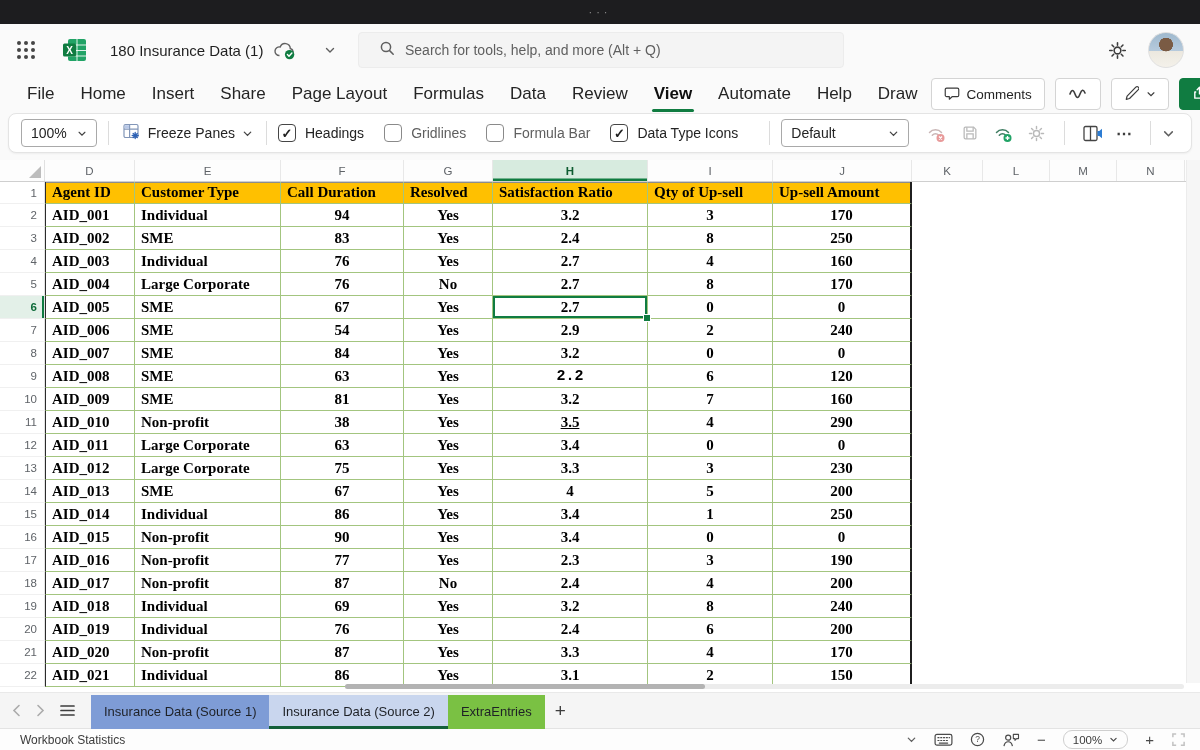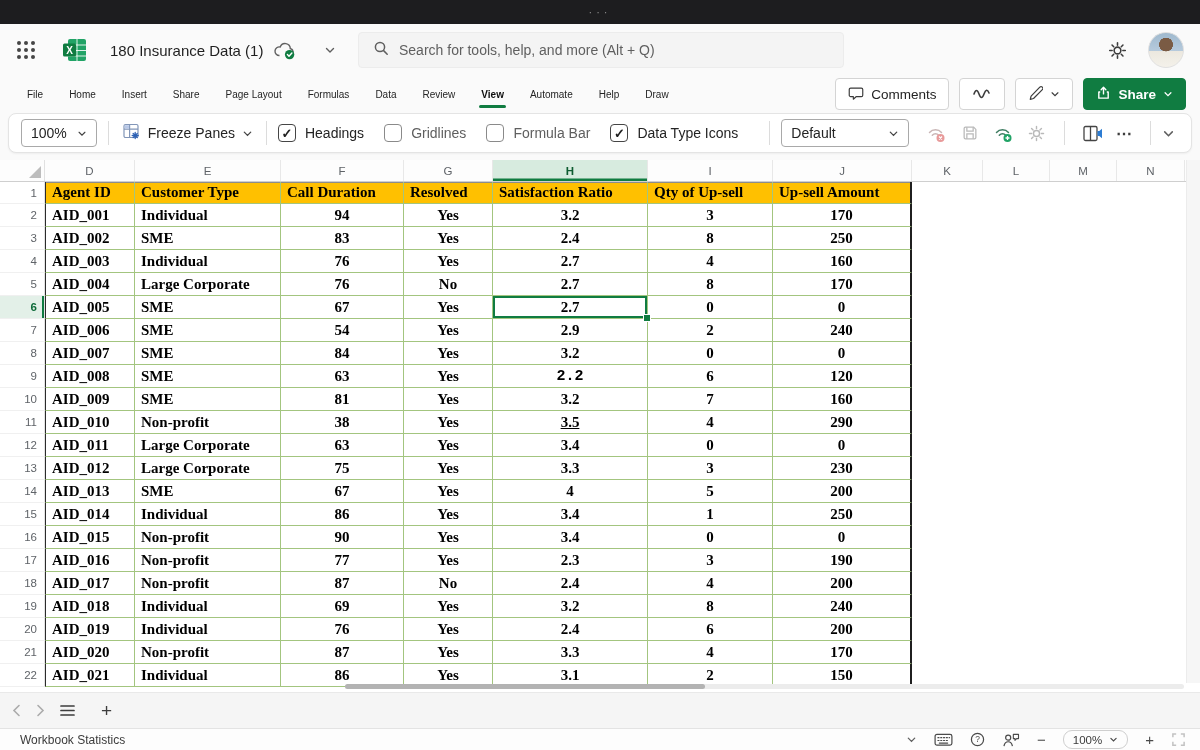--- a/index.html
+++ b/index.html
@@ -10,32 +10,32 @@
   
   .browser-bar{height:24px;background:#1d1d1f;display:flex;align-items:center;justify-content:center}
   .browser-dots{color:#8d8d8d;font-size:11px;letter-spacing:4px;line-height:1}
 
   
   .app-header{height:52px;background:#fafafa;display:flex;align-items:center;padding:0 16px;position:relative}
   .icon-btn{display:flex;align-items:center;justify-content:center;cursor:pointer;background:none;border:none}
   .doc-block{display:flex;align-items:center;gap:10px;margin-left:26px}
   .doc-title{font-size:15px;color:#1f1f1f;margin-left:12px;white-space:nowrap}
   .title-chevron{margin-left:18px}
-  .search-box{position:absolute;left:358px;top:8px;width:486px;height:36px;background:#f4f4f4;border:1px solid #ececec;border-radius:4px;display:flex;align-items:center;padding:0 14px;gap:10px}
+  .search-box{position:absolute;left:358px;top:8px;width:486px;height:36px;background:#f4f4f4;border:1px solid #ececec;border-radius:4px;display:flex;align-items:center;padding:0 20px;gap:10px}
   .search-box input{flex:1;border:none;background:transparent;outline:none;font-size:14px;color:#1f1f1f;font-family:"Liberation Sans",sans-serif}
   .search-box input::placeholder{color:#5f5f5f}
   .header-right{margin-left:auto;display:flex;align-items:center;gap:20px}
   .avatar{width:36px;height:36px;border-radius:50%;border:1px solid #e0e0e0;background:
     radial-gradient(circle at 50% 34%, #7a5b44 0 24%, rgba(0,0,0,0) 25%),
     linear-gradient(180deg,#9fb9ce 0%,#b6cadc 52%,#ece8df 53%,#f4f1ea 100%)}
 
   
   .menubar{height:36px;background:#fafafa;display:flex;align-items:center;padding:0 14px}
   #menu-items{display:flex}
-  .menu-item{padding:7px 13px;font-size:10px;color:#242424;position:relative;cursor:pointer;white-space:nowrap}
+  .menu-item{padding:7px 13px;font-size:17px;color:#242424;position:relative;cursor:pointer;white-space:nowrap}
   .menu-item.active{font-weight:bold;color:#0f0f0f}
   .menu-item.active::after{content:'';position:absolute;left:11px;right:11px;bottom:-1px;height:3px;border-radius:2px;background:var(--accent)}
   .menu-right{margin-left:auto;display:flex;align-items:center;gap:10px}
   .pill-btn{display:flex;align-items:center;gap:7px;height:32px;padding:0 12px;background:#fff;border:1px solid #d4d4d4;border-radius:4px;font-size:13.5px;color:#242424;cursor:pointer}
   .share-btn{background:var(--accent);border-color:var(--accent);color:#fff;font-weight:bold}
 
   
   .ribbon-wrap{height:48px;background:#fafafa;padding:1px 8px 7px}
   .ribbon{height:40px;background:#fff;border:1px solid #e4e4e4;border-radius:8px;display:flex;align-items:center;padding:0 12px;box-shadow:0 1px 2px rgba(0,0,0,.05)}
   .rdiv{width:1px;height:24px;background:#dcdcdc;margin:0 11px;flex:none}
@@ -574,20 +574,31 @@
         <svg width="9" height="13" viewBox="0 0 9 13">
             <path d="M2 1.5l5 5-5 5" fill="none" stroke="#ababab" stroke-width="1.6" stroke-linecap="round"></path>
           </svg>
       </span>
       <span class="icon-btn">
         <svg width="15" height="13" viewBox="0 0 15 13">
             <path d="M1 2h13M1 6.5h13M1 11h13" stroke="#3d3d3d" stroke-width="1.7" stroke-linecap="round"></path>
           </svg>
       </span>
     </div>
+    <div id="sheet-tabs">
+        <div class="sheet-tab" style="background: rgb(126, 156, 214);">
+          <div class="tab-label">Insurance Data (Source 1)</div>
+        </div>
+        <div class="sheet-tab active" style="background: rgb(201, 214, 238);">
+          <div class="tab-label">Insurance Data (Source 2)</div>
+        </div>
+        <div class="sheet-tab" style="background: rgb(122, 193, 67);">
+          <div class="tab-label">ExtraEntries</div>
+        </div>
+      </div>
     <span class="add-tab">+</span>
   </div>
 
   <div class="statusbar">
     <span class="stats-label">Workbook Statistics</span>
     <div class="status-right">
       <span class="icon-btn">
         <svg width="11" height="11" viewBox="0 0 12 12">
             <path d="M2.5 4.5L6 8l3.5-3.5" fill="none" stroke="#5f5f5f" stroke-width="1.4" stroke-linecap="round"></path>
           </svg>

